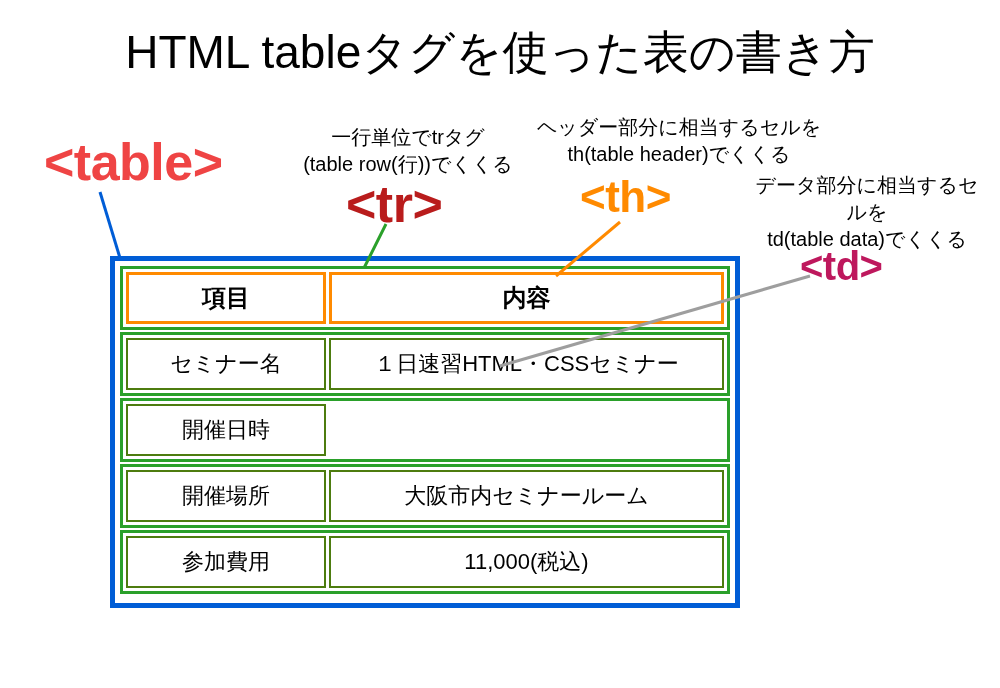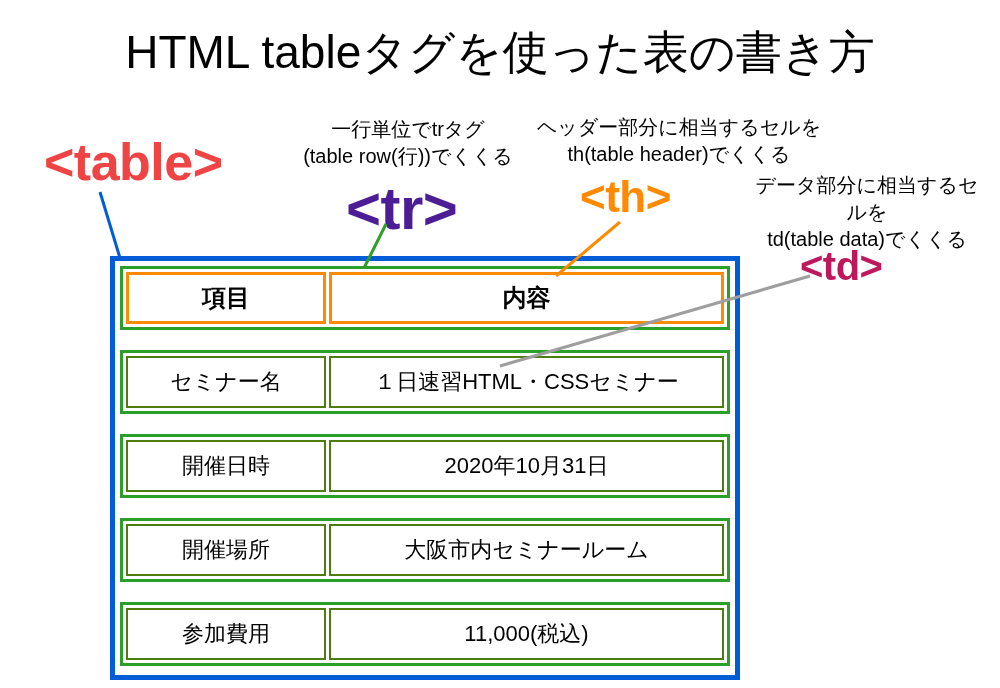--- a/index.html
+++ b/index.html
@@ -31,42 +31,42 @@
   }
   .callout-tag {
     position: absolute;
     font-weight: 800;
     font-family: "Helvetica Neue", Arial, sans-serif;
     letter-spacing: -0.5px;
   }
   .table-note  { left: 44px;  top: 105px; width: 260px; text-align: left; }
   .table-tag   { left: 44px;  top: 132px; font-size: 52px; color: #ef4444; }
 
-  .tr-note     { left: 298px; top: 116px; width: 220px; }
-  .tr-tag      { left: 346px; top: 174px; font-size: 60px; color: #4c1d95; }
+  .tr-note     { left: 298px; top: 124px; width: 220px; }
+  .tr-tag      { left: 346px; top: 174px; font-size: 52px; color: #b91c1c; }
 
   .th-note     { left: 534px; top: 114px; width: 290px; }
   .th-tag      { left: 580px; top: 172px; font-size: 44px; color: #ff8a00; }
 
   .td-note     { left: 752px; top: 172px; width: 230px; }
   .td-tag      { left: 800px; top: 244px; font-size: 40px; color: #be185d; }
 
   
   .overlay { position: absolute; left: 0; top: 0; width: 1000px; height: 688px; pointer-events: none; }
   .overlay line { stroke-width: 3; }
 
   
   .tbl-wrap {
     position: absolute;
     left: 110px; top: 256px;
     width: 630px;
     border: 5px solid #005dd6;
     padding: 5px 5px 9px 5px;
     display: flex; flex-direction: column;
-    gap: 20px;
+    gap: 2px;
   }
   .row {
     border: 3px solid #2aa02a;
     padding: 3px;
     display: flex;
     gap: 3px;
     height: 64px;
   }
   .cell {
     border: 2px solid #4d7c0f;
@@ -107,21 +107,20 @@
     <div class="row header-row">
       <div class="cell c1">項目</div>
       <div class="cell c2">内容</div>
     </div>
     <div class="row">
       <div class="cell c1">セミナー名</div>
       <div class="cell c2">１日速習HTML・CSSセミナー</div>
     </div>
     <div class="row">
       <div class="cell c1">開催日時</div>
-      <div class="cell c2">2020年10月31日</div>
     </div>
     <div class="row">
       <div class="cell c1">開催場所</div>
       <div class="cell c2">大阪市内セミナールーム</div>
     </div>
     <div class="row">
       <div class="cell c1">参加費用</div>
       <div class="cell c2">11,000(税込)</div>
     </div>
   </div>

